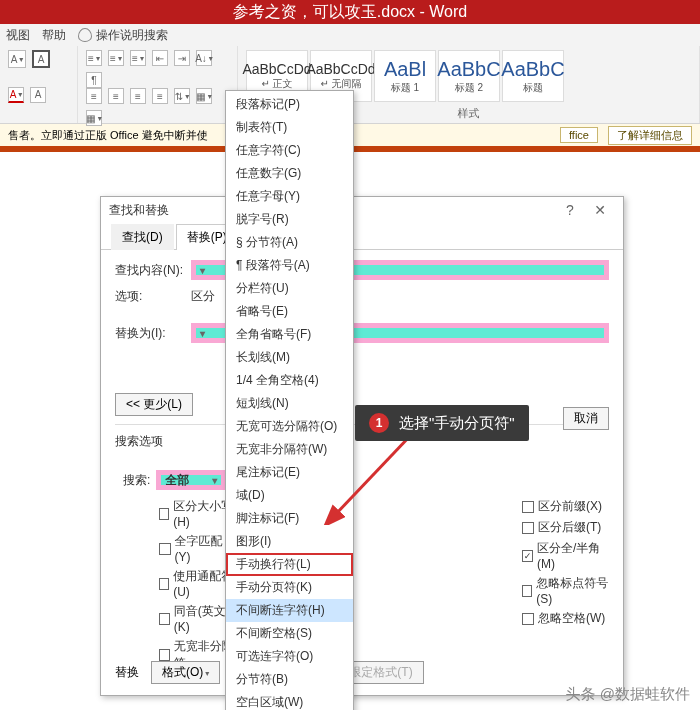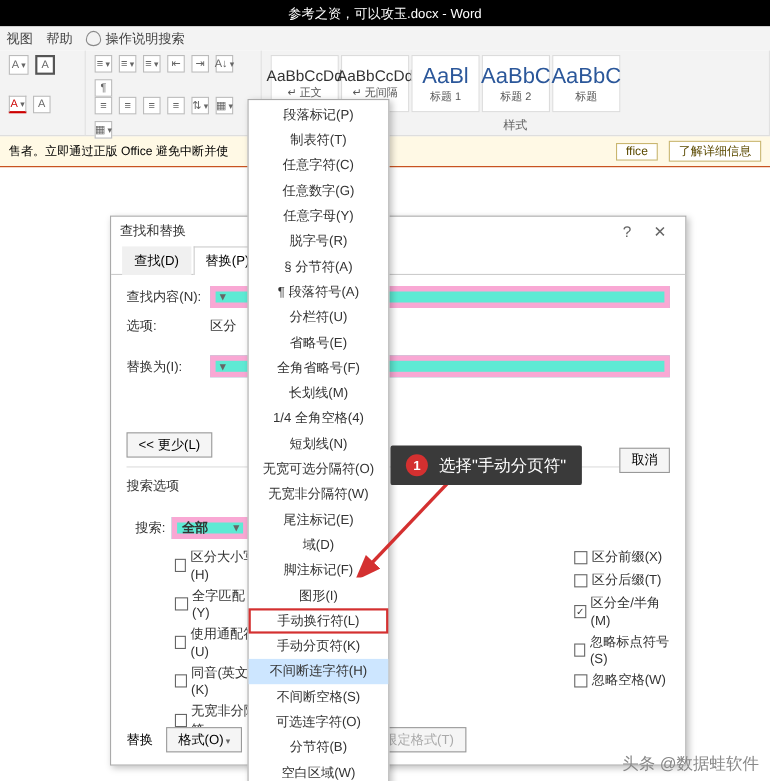--- a/index.html
+++ b/index.html
@@ -1,33 +1,33 @@
 <!DOCTYPE html>
 <html><head>
 <meta charset="utf-8">
 <style>
   * { box-sizing: border-box; margin: 0; padding: 0; font-family: "Microsoft YaHei", "SimSun", sans-serif; }
   body { width: 700px; height: 710px; background: #fff; overflow: hidden; position: relative; font-size: 12px; }
-  .titlebar { height: 24px; background: #000000; color: #fff; display: flex; align-items: center; justify-content: center; font-size: 12px; }
+  .titlebar { height: 24px; background: #b91c1c; color: #fff; display: flex; align-items: center; justify-content: center; font-size: 16px; }
   .ribbon-tabs { height: 22px; background: #f3f3f3; display: flex; align-items: center; padding: 0 6px; gap: 12px; color: #444; }
   .ribbon-tabs span { cursor: default; }
   .tell-me { display: flex; align-items: center; gap: 4px; }
   .bulb { width: 14px; height: 14px; border: 1px solid #888; border-radius: 50% 50% 50% 50% / 60% 60% 40% 40%; display: inline-block; }
   .ribbon { height: 78px; background: #f3f3f3; border-bottom: 1px solid #d4d4d4; display: flex; }
   .ribbon-group { border-right: 1px solid #e1e1e1; padding: 4px 8px 0 8px; display: flex; flex-direction: column; justify-content: space-between; }
   .rg-top { display: flex; gap: 6px; align-items: center; flex-wrap: wrap; }
   .rg-bottom { text-align: center; font-size: 11px; color: #666; padding-bottom: 2px; }
   .ico { width: 18px; height: 18px; border: 1px solid #bbb; display: inline-flex; align-items: center; justify-content: center; font-size: 10px; color: #666; background: #fff; }
   .ico.sm { width: 16px; height: 16px; }
   .drop::after { content: "▾"; font-size: 8px; margin-left: 2px; color: #666; }
   .styles-gal { display: flex; gap: 2px; }
   .style-item { width: 62px; height: 52px; border: 1px solid #dcdcdc; display: flex; flex-direction: column; align-items: center; justify-content: center; font-size: 10px; color: #555; background: #fff; }
   .style-item .prev { font-size: 14px; color: #333; }
   .style-item.big .prev { font-size: 20px; color: #2b579a; }
-  .infobar { height: 28px; background: #fff9e5; border-bottom: 1px solid #c2410c; display: flex; align-items: center; padding: 0 8px; gap: 10px; font-size: 11px; }
+  .infobar { height: 28px; background: #fff9e5; border-bottom: 6px solid #c2410c; display: flex; align-items: center; padding: 0 8px; gap: 10px; font-size: 11px; }
   .ylw-btn { background: #fff; border: 1px solid #c9b66f; padding: 1px 8px; font-size: 11px; color: #5b4a00; }
   .dialog { position: absolute; left: 100px; top: 196px; width: 524px; height: 500px; background: #fff; border: 1px solid #aaa; box-shadow: 2px 2px 6px rgba(0,0,0,.25); }
   .dlg-title { height: 26px; display: flex; align-items: center; padding: 0 8px; font-size: 12px; color: #333; }
   .dlg-title .spacer { flex: 1; }
   .dlg-title .wbtn { width: 30px; text-align: center; color: #666; font-size: 14px; }
   .dlg-tabs { display: flex; border-bottom: 1px solid #ccc; padding: 0 10px; gap: 2px; }
   .dlg-tab { padding: 4px 10px; border: 1px solid transparent; border-bottom: none; position: relative; top: 1px; background: #f0f0f0; font-size: 12px; }
   .dlg-tab.active { background: #fff; border-color: #ccc; }
   .dlg-body { padding: 10px 14px; font-size: 12px; color: #333; }
   .row { display: flex; align-items: center; gap: 6px; margin-bottom: 8px; }
@@ -39,21 +39,21 @@
   .btn { border: 1px solid #999; background: #f5f5f5; padding: 2px 10px; font-size: 12px; }
   .fieldset-label { font-size: 12px; color: #333; margin-bottom: 20px; }
   .opts { display: flex; gap: 30px; }
   .col { display: flex; flex-direction: column; gap: 4px; }
   .chk { display: flex; align-items: center; gap: 4px; padding-left: 36px; }
   .chk .box { width: 12px; height: 12px; border: 1px solid #666; display: inline-flex; align-items: center; justify-content: center; font-size: 9px; color: #333; }
   .bottom-btns { position: absolute; bottom: 10px; left: 14px; display: flex; gap: 6px; align-items: center; }
   .bottom-lbl { margin-right: 6px; }
   .btn.blue-sel { border: 2px solid #2b579a; background: #eaf1fb; }
   .menu { position: absolute; left: 225px; top: 90px; width: 129px; background: #fff; border: 1px solid #aaa; box-shadow: 2px 2px 6px rgba(0,0,0,.25); z-index: 50; padding: 2px 0; }
-  .menu .mi { padding: 3px 10px; font-size: 12px; color: #333; white-space: nowrap; text-align: center; }
+  .menu .mi { padding: 3px 10px; font-size: 12px; color: #333; white-space: nowrap; }
   .menu .mi.hover { background: #cde6ff; }
   .menu .mi.red-box { border: 2px solid #d43030; padding: 1px 8px; }
   .callout { position: absolute; left: 355px; top: 405px; background: #3a3a3a; color: #fff; padding: 8px 14px; font-size: 15px; border-radius: 2px; display: flex; align-items: center; gap: 10px; z-index: 60; }
   .callout .num { width: 20px; height: 20px; background: #d43030; border-radius: 50%; display: flex; align-items: center; justify-content: center; font-size: 12px; font-weight: bold; }
   .arrow { position: absolute; left: 320px; top: 405px; width: 120px; height: 120px; z-index: 55; pointer-events: none; }
   .right-btns { position: absolute; right: 14px; top: 210px; display: flex; flex-direction: column; gap: 6px; }
   .watermark { position: absolute; right: 10px; bottom: 6px; font-size: 15px; color: #888; z-index: 100; }
 </style>
 </head>
 <body>

